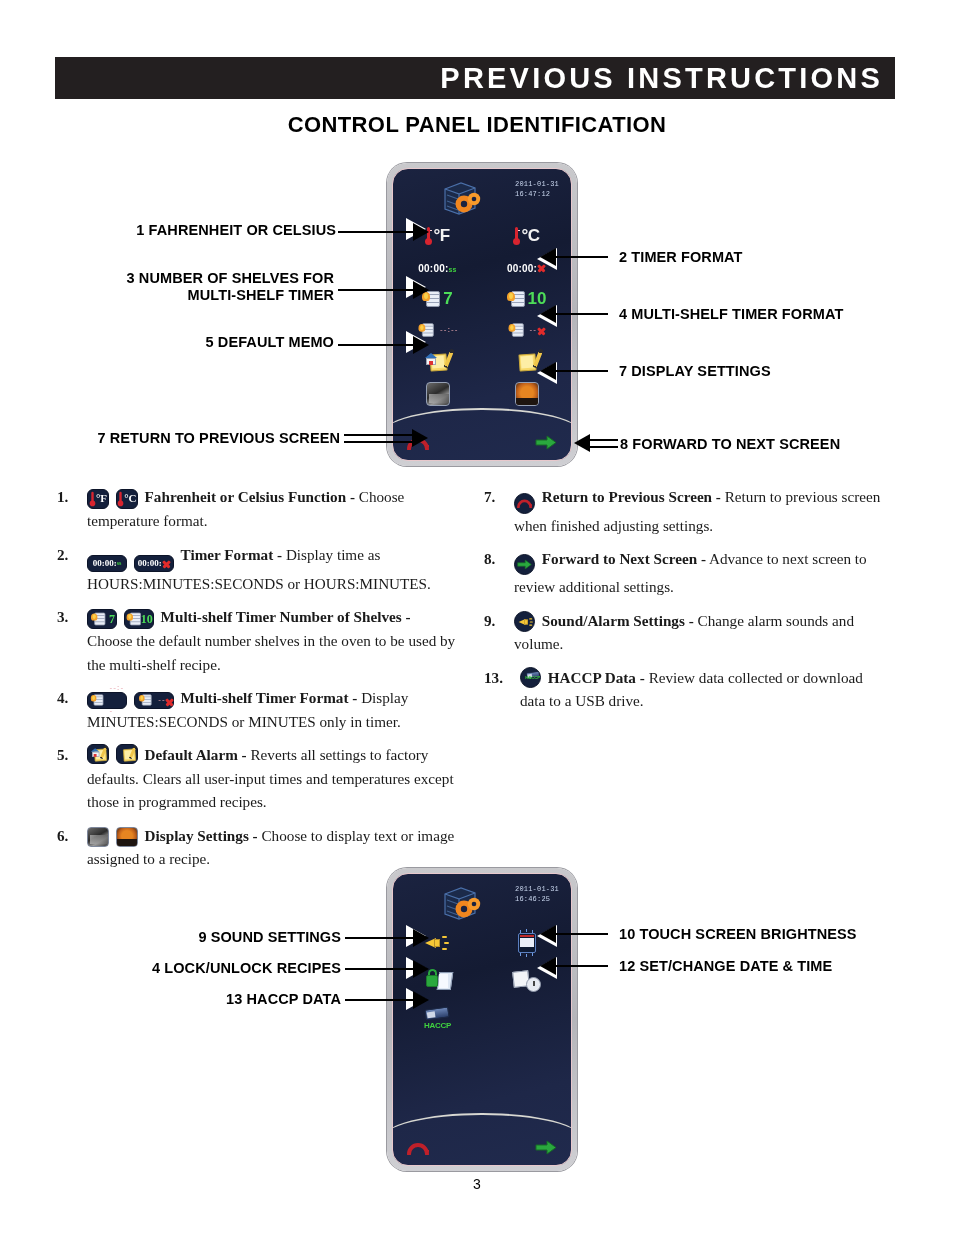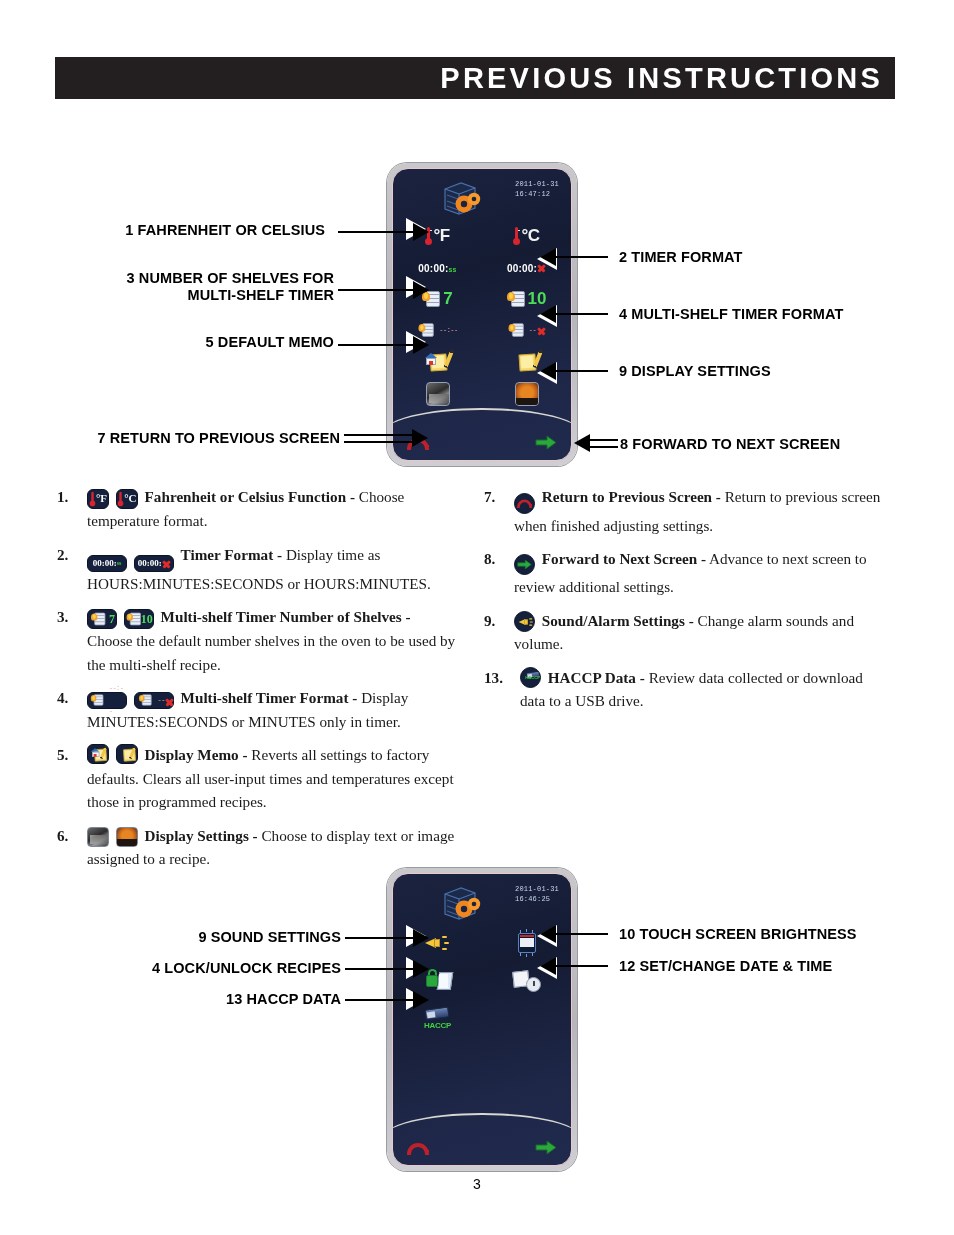--- a/index.html
+++ b/index.html
@@ -191,20 +191,21 @@
   .pagenum { position:absolute; left:0; top:1176px; width:954px; text-align:center; font-size:14px; font-family:"Liberation Sans",sans-serif; }
 </style>
 </head>
 <body>
 
 <div class="banner">
   <div class="banner-title">PREVIOUS INSTRUCTIONS</div>
 </div>
 
 <div class="title-block">
+  <div class="title-main">CONTROL PANEL IDENTIFICATION</div>
 </div>
 
 <div class="panel panel1">
   <div class="panel-inner">
 
     <div class="scr-head">
       <div class="oven-gear">
         <svg viewBox="0 0 48 42" width="48" height="42">
           <g fill="none" stroke="#4a6fa8" stroke-width="1.2">
             <path d="M8 12 L24 6 L38 11 L38 31 L22 37 L8 32 Z" fill="#1b2a4a"></path>
@@ -375,21 +376,21 @@
 
 <div class="warrow-r" style="left:406px; top:218px;"></div>
 <div class="warrow-r" style="left:406px; top:276px;"></div>
 <div class="warrow-r" style="left:406px; top:331px;"></div>
 <div class="warrow-l" style="left:537px; top:248px;"></div>
 <div class="warrow-l" style="left:537px; top:305px;"></div>
 <div class="warrow-l" style="left:537px; top:362px;"></div>
 
 <div class="lead" style="left:338px; top:231px; width:80px;"></div>
 <div class="arrow-r" style="left:413px; top:223px;"></div>
-<div class="callout right-al" style="left:89px; top:222px; width:236px;">1 FAHRENHEIT OR CELSIUS</div>
+<div class="callout right-al" style="left:100px; top:222px; width:236px;">1 FAHRENHEIT OR CELSIUS</div>
 
 <div class="lead" style="left:338px; top:289px; width:80px;"></div>
 <div class="arrow-r" style="left:413px; top:281px;"></div>
 <div class="callout right-al" style="left:60px; top:270px; width:274px;">
   <div>3 NUMBER OF SHELVES FOR</div>
   <div>MULTI-SHELF TIMER</div>
 </div>
 
 <div class="lead" style="left:338px; top:344px; width:80px;"></div>
 <div class="arrow-r" style="left:413px; top:336px;"></div>
@@ -403,21 +404,21 @@
 <div class="lead" style="left:548px; top:256px; width:60px;"></div>
 <div class="arrow-l" style="left:540px; top:248px;"></div>
 <div class="callout" style="left:619px; top:249px; width:300px;">2 TIMER FORMAT</div>
 
 <div class="lead" style="left:548px; top:313px; width:60px;"></div>
 <div class="arrow-l" style="left:540px; top:305px;"></div>
 <div class="callout" style="left:619px; top:306px; width:300px;">4 MULTI-SHELF TIMER FORMAT</div>
 
 <div class="lead" style="left:548px; top:370px; width:60px;"></div>
 <div class="arrow-l" style="left:540px; top:362px;"></div>
-<div class="callout" style="left:619px; top:363px; width:300px;">9 DISPLAY SETTINGS</div>
+<div class="callout" style="left:619px; top:363px; width:300px;">7 DISPLAY SETTINGS</div>
 
 <div class="lead" style="left:590px; top:439px; width:28px;"></div>
 <div class="lead" style="left:590px; top:446px; width:28px;"></div>
 <div class="arrow-l" style="left:574px; top:434px;"></div>
 <div class="callout" style="left:620px; top:436px; width:310px;">8 FORWARD TO NEXT SCREEN</div>
 
 <div class="desc-col col-left">
 
   <div class="item">
     <span class="num">1.</span>
@@ -520,21 +521,21 @@
           <i class="pencil"></i>
         </span>
     </span>
     <span class="mini-btn mb-sq">
       <span class="memo" style="transform:scale(.72)">
           <i class="note"></i>
           <i class="note2"></i>
           <i class="pencil"></i>
         </span>
     </span>
-    <span class="b">Display Memo -</span><span> Reverts all settings to factory defaults. Clears all user-input times and temperatures except those in programmed recipes.</span>
+    <span class="b">Default Alarm -</span><span> Reverts all settings to factory defaults. Clears all user-input times and temperatures except those in programmed recipes.</span>
   </div>
 
   <div class="item">
     <span class="num">6.</span>
     <span class="mini-thumb thumb gray"></span>
     <span class="mini-thumb thumb food"></span>
     <span class="b">Display Settings -</span><span> Choose to display text or image assigned to a recipe.</span>
   </div>
 </div>
 

